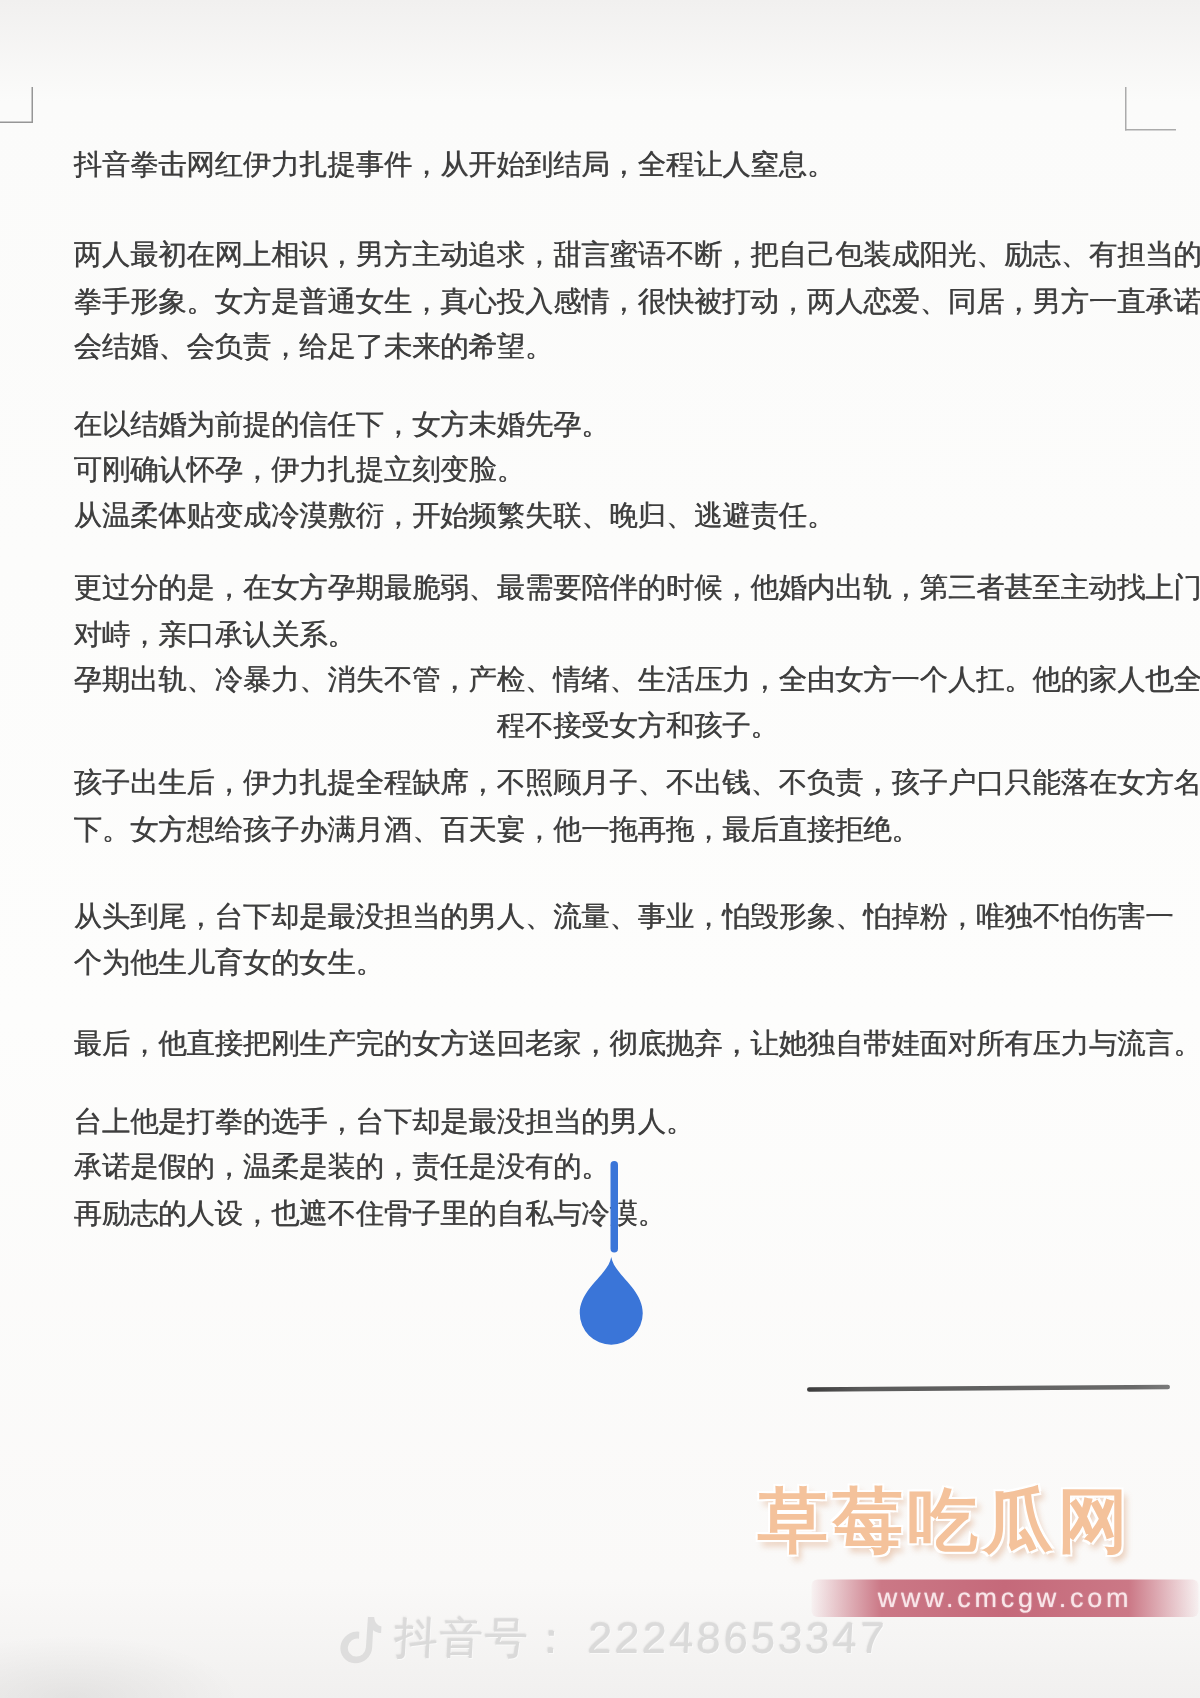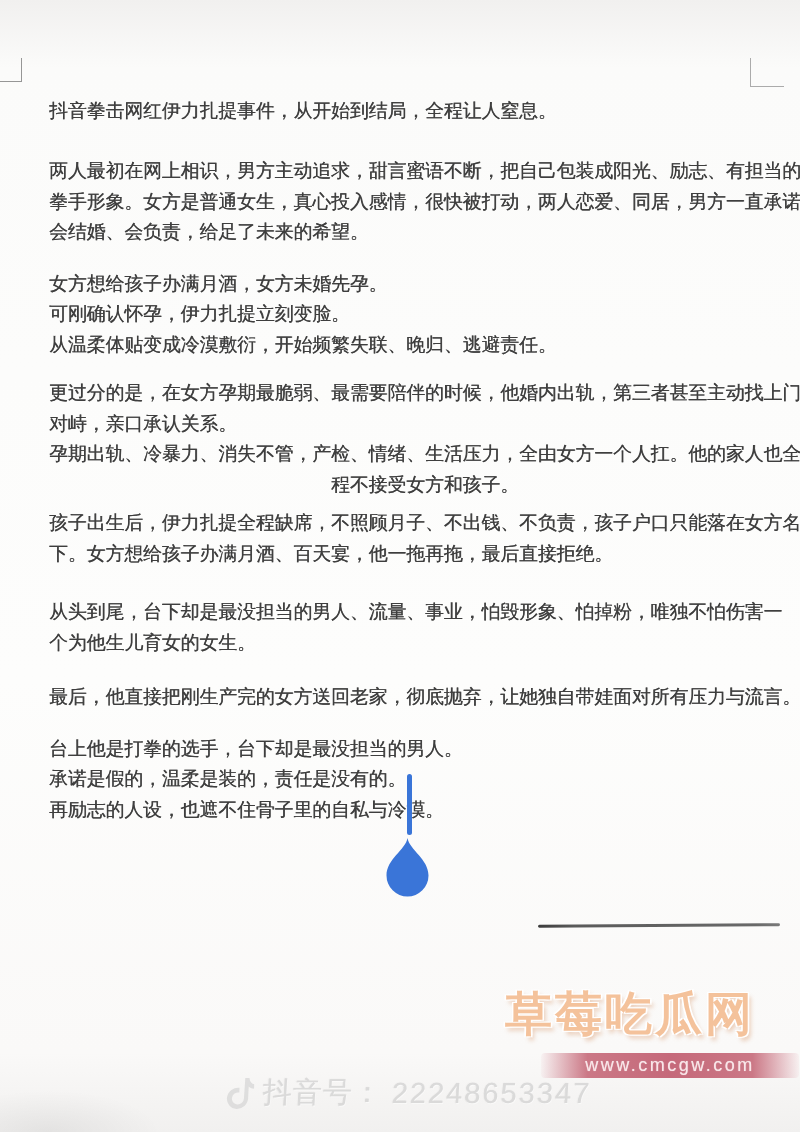--- a/index.html
+++ b/index.html
@@ -87,21 +87,21 @@
 <div class="page">
 
   <div class="mark-tl"></div>
   <div class="mark-tr"></div>
 
   <div>
     <p class="para p1">抖音拳击网红伊力扎提事件，从开始到结局，全程让人窒息。</p>
     <p class="para p2">两人最初在网上相识，男方主动追求，甜言蜜语不断，把自己包装成阳光、励志、有担当的
 拳手形象。女方是普通女生，真心投入感情，很快被打动，两人恋爱、同居，男方一直承诺
 会结婚、会负责，给足了未来的希望。</p>
-    <p class="para p3">女方想给孩子办满月酒，女方未婚先孕。</p>
+    <p class="para p3">在以结婚为前提的信任下，女方未婚先孕。</p>
     <p class="para p4">可刚确认怀孕，伊力扎提立刻变脸。</p>
     <p class="para p5">从温柔体贴变成冷漠敷衍，开始频繁失联、晚归、逃避责任。</p>
     <p class="para p6">更过分的是，在女方孕期最脆弱、最需要陪伴的时候，他婚内出轨，第三者甚至主动找上门
 对峙，亲口承认关系。</p>
     <p class="para p7">孕期出轨、冷暴力、消失不管，产检、情绪、生活压力，全由女方一个人扛。他的家人也全
 程不接受女方和孩子。</p>
     <p class="para p8">孩子出生后，伊力扎提全程缺席，不照顾月子、不出钱、不负责，孩子户口只能落在女方名
 下。女方想给孩子办满月酒、百天宴，他一拖再拖，最后直接拒绝。</p>
     <p class="para p9">从头到尾，台下却是最没担当的男人、流量、事业，怕毁形象、怕掉粉，唯独不怕伤害一
 个为他生儿育女的女生。</p>

